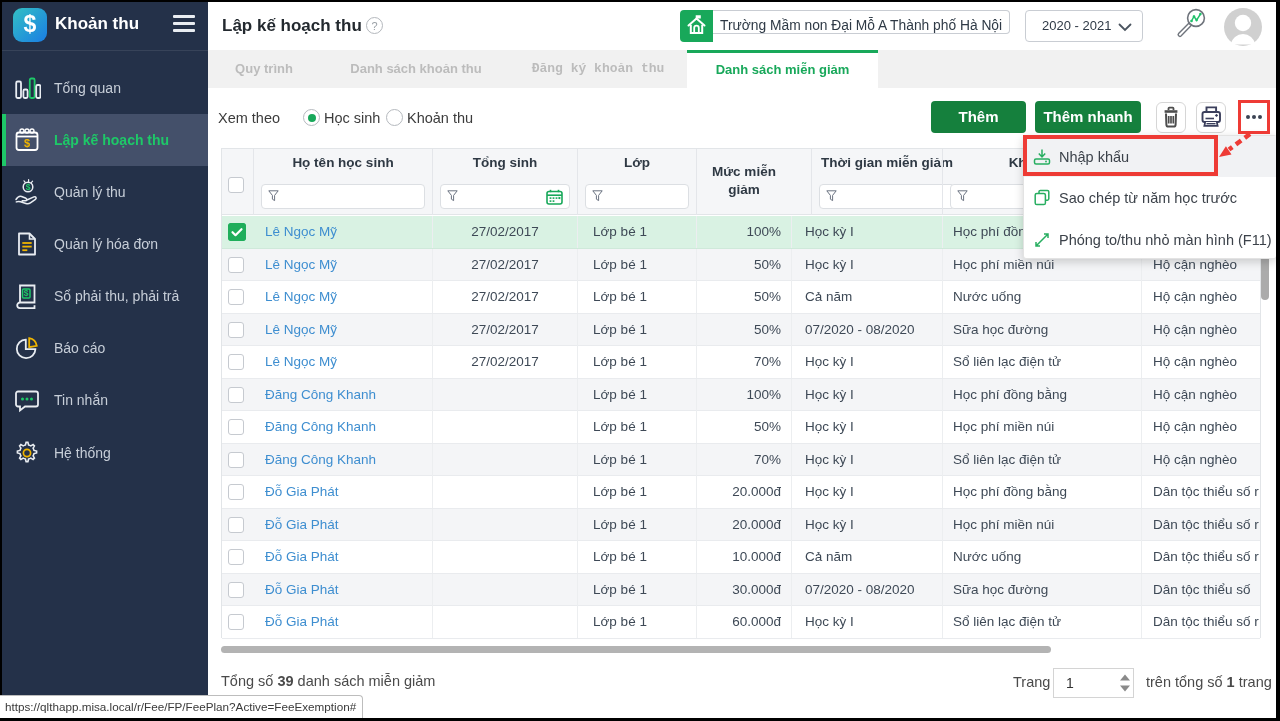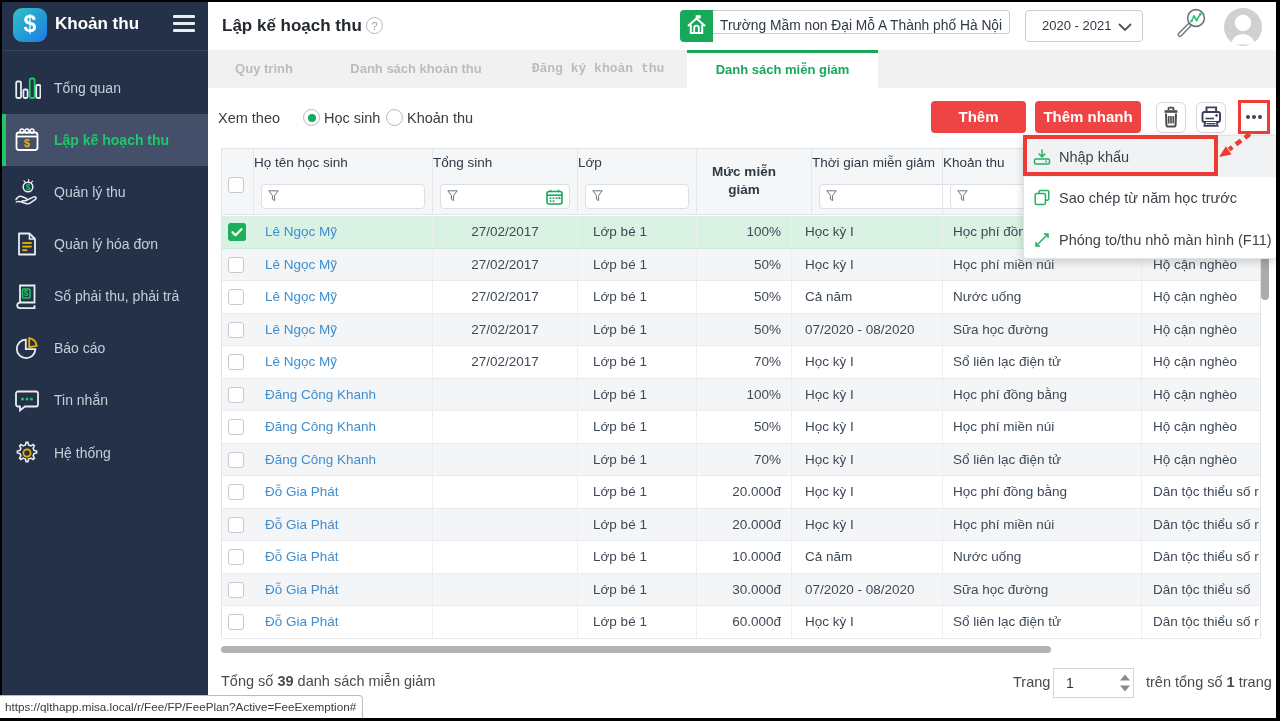--- a/index.html
+++ b/index.html
@@ -41,28 +41,28 @@
 #tabbar { left:208px; top:50px; width:1068px; height:38px; background:#f1f1f1; }
 .tab { position:absolute; top:0; height:50px; line-height:38px; text-align:center; font-size:13px; font-weight:bold; color:#bcbcbc; }
 .tab.active { background:#fff; border-top:3px solid #18a85a; color:#18a85a; line-height:34px; }
 
 
 #toolbar { left:208px; top:88px; width:1068px; height:60px; background:#fff; }
 #toolbar .lbl { position:absolute; left:10px; top:22px; font-size:14.5px; color:#3c3c3c; }
 .radio { position:absolute; top:21px; width:17px; height:17px; border:1px solid #b5b9be; border-radius:50%; background:#fff; }
 .radio.sel::after { content:""; position:absolute; left:3.5px; top:3.5px; width:8px; height:8px; border-radius:50%; background:#18a85a; }
 .rlbl { position:absolute; top:22px; font-size:14.5px; color:#3c3c3c; }
-.gbtn { position:absolute; top:13px; height:32px; background:#ef4444; border-radius:4px; color:#fff; font-size:15px; font-weight:bold; text-align:center; line-height:32px; }
+.gbtn { position:absolute; top:13px; height:32px; background:#15803d; border-radius:4px; color:#fff; font-size:15px; font-weight:bold; text-align:center; line-height:32px; }
 .ibtn { position:absolute; top:14px; width:30px; height:31px; border:1px solid #d6d6d6; border-radius:6px; background:#fff; }
 
 
 #tbl { left:221px; top:148px; width:1040px; height:490px; border:1px solid #e2e5e8; border-bottom:none; background:#fff; }
 #thead { position:absolute; left:0; top:0; width:1038px; height:66px; background:#f5f6f8; border-bottom:1px solid #e2e5e8; }
 .hcol { position:absolute; top:0; height:66px; border-left:1px solid #e4e6ea; }
-.htitle { position:absolute; top:6px; width:100%; font-size:13.5px; font-weight:normal; color:#2f3944; }
+.htitle { position:absolute; top:6px; width:100%; text-align:center; font-size:13.5px; font-weight:bold; color:#2f3944; }
 .htitle2 { position:absolute; top:14px; width:100%; text-align:center; font-size:13.5px; font-weight:bold; color:#2f3944; line-height:18px; }
 .finput { position:absolute; top:35px; left:7px; right:7px; height:25px; background:#fff; border:1px solid #dcdfe3; border-radius:4px; }
 .funnel { position:absolute; left:6px; top:5px; }
 .hcheck { position:absolute; left:6px; top:28px; width:16px; height:16px; border:1px solid #c6cad0; border-radius:3px; background:#fff; }
 
 .row { position:absolute; left:0; width:1038px; height:32.5px; border-bottom:1px solid #e9ebee; background:#fff; }
 .row.alt { background:#f4f5f7; }
 .row.sel { background:#d9f2e3; border-bottom:1px solid #cfe9da; }
 .cell { position:absolute; top:0; height:32px; line-height:32px; font-size:13.5px; color:#3e4956; white-space:nowrap; overflow:hidden; }
 .cl { border-left:1px solid #eceef0; }

